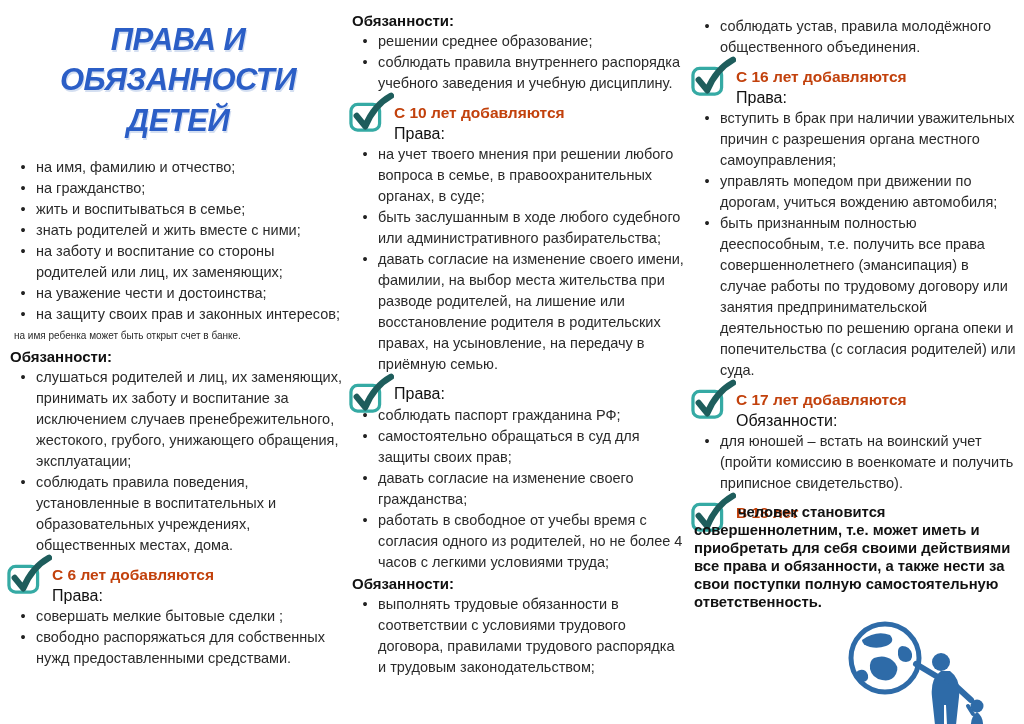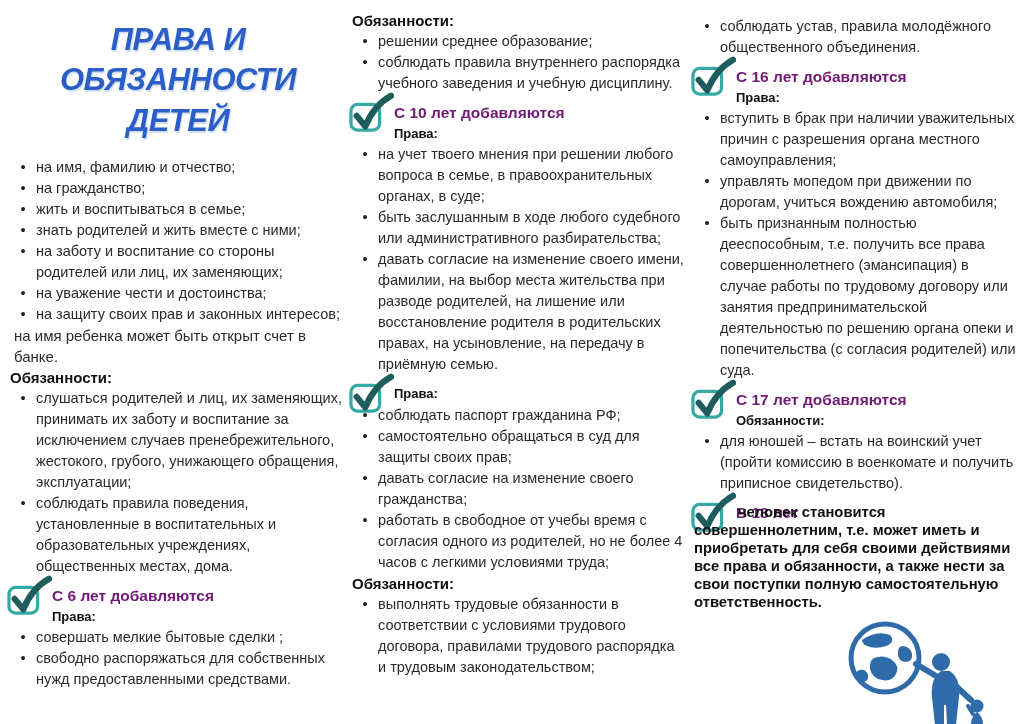--- a/index.html
+++ b/index.html
@@ -14,28 +14,28 @@
   .title{
     text-align:center;font-weight:bold;font-style:italic;
     font-size:31px;line-height:1.3;color:#2b5ec6;
     letter-spacing:-0.5px;margin:12px 0 16px 0;
     text-shadow:1px 2px 0 rgba(160,185,225,.45);
   }
   .section{margin-bottom:7px;}
   .head-row{display:flex;align-items:flex-start;}
   .check{flex:0 0 auto;width:46px;height:42px;margin:-9px 0 -10px -4px;}
   .head-text{padding-top:1px;}
-  .heading{font-weight:bold;font-size:15.5px;line-height:21px;color:#701a75;}
-  .sub{font-weight:bold;font-size:13px;line-height:21px;color:#111;}
+  .heading{font-weight:bold;font-size:15.5px;line-height:21px;color:#c2410c;}
+  .sub{font-weight:normal;font-size:16px;line-height:21px;color:#111;}
   .label{font-weight:bold;font-size:15px;line-height:21px;color:#111;}
   .bullets{margin:0;}
   .bullet{display:flex;font-size:14.5px;line-height:21px;}
   .dot{flex:0 0 26px;text-align:center;color:#222;}
   .btext{flex:1;}
-  .plain{font-size:15px;line-height:21px;padding-left:4px;}
+  .plain{font-size:10px;line-height:21px;padding-left:4px;}
   .boldpara{font-weight:bold;font-size:14.8px;line-height:18px;color:#111;}
   .boldpara.indented{text-indent:44px;margin-top:-21px;}
   .illu{display:block;margin:6px 18px 0 auto;}
 </style>
 </head>
 <body>
 
 <div class="page">
 
   <div class="col col1">

